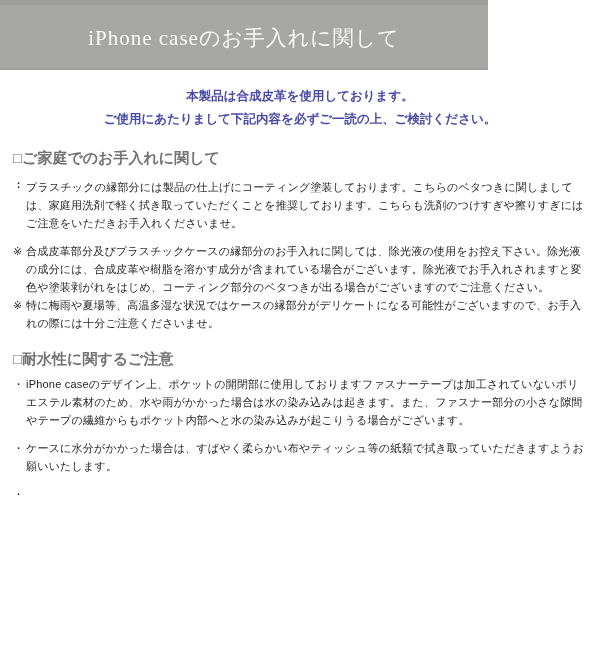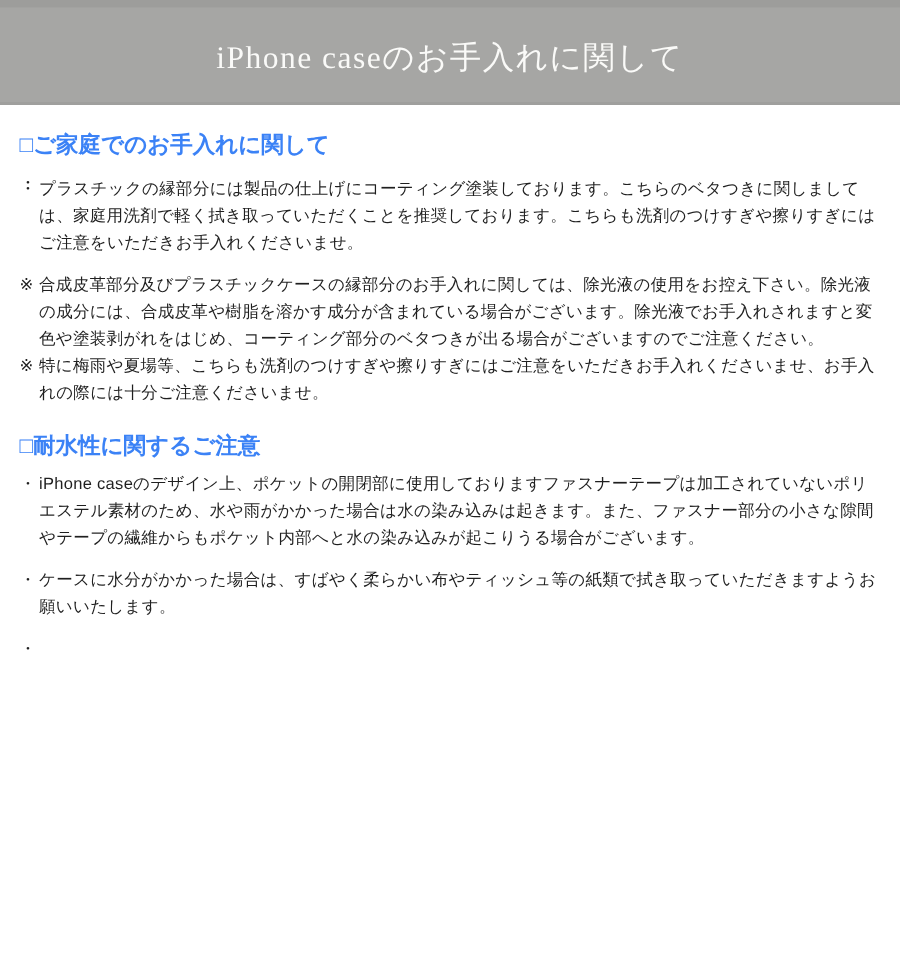--- a/index.html
+++ b/index.html
@@ -9,21 +9,21 @@
   }
   body {
     width: 600px;
     height: 650px;
     overflow: hidden;
     font-family: "Liberation Sans", "DejaVu Sans", sans-serif;
     color: #1f1f1f;
     -webkit-font-smoothing: antialiased;
   }
   .header {
-    width: 600px;
+    width: 488px;
     height: 70px;
     background: var(--header-bg, #a6a6a4);
     box-shadow: inset 0 5px 0 rgba(0,0,0,0.05), inset 0 -2px 0 rgba(0,0,0,0.04);
     display: flex;
     align-items: center;
     justify-content: center;
     box-sizing: border-box;
     padding-top: 6px;
   }
   .header-title {
@@ -45,21 +45,21 @@
     line-height: 23px;
     color: var(--intro-color, #4a4aa8);
   }
   .content {
     padding: 0 13px;
   }
   .section-title {
     margin: 16px 0 0 0;
     font-size: 15px;
     font-weight: bold;
-    color: #3b82f6;
+    color: #737373;
     line-height: 21px;
   }
   .item {
     position: relative;
     margin-top: 10px;
     padding-left: 13px;
     font-size: 11px;
     line-height: 18px;
     letter-spacing: 0.2px;
   }
@@ -81,20 +81,24 @@
 </style>
 </head>
 <body>
 
 <div class="page">
 
   <div class="header">
     <h1 class="header-title">iPhone caseのお手入れに関して</h1>
   </div>
 
+  <div class="intro">
+    <p>本製品は合成皮革を使用しております。</p>
+    <p>ご使用にあたりまして下記内容を必ずご一読の上、ご検討ください。</p>
+  </div>
 
   <div class="content">
 
     <h2 class="section-title">□ご家庭でのお手入れに関して</h2>
 
     <div class="item first">
       <span class="marker">・</span>
     </div>
 
     <div class="item">
@@ -102,21 +106,21 @@
       <span class="item-text">プラスチックの縁部分には製品の仕上げにコーティング塗装しております。こちらのベタつきに関しましては、家庭用洗剤で軽く拭き取っていただくことを推奨しております。こちらも洗剤のつけすぎや擦りすぎにはご注意をいただきお手入れくださいませ。</span>
     </div>
 
     <div class="item">
       <span class="marker">※</span>
       <span class="item-text">合成皮革部分及びプラスチックケースの縁部分のお手入れに関しては、除光液の使用をお控え下さい。除光液の成分には、合成皮革や樹脂を溶かす成分が含まれている場合がございます。除光液でお手入れされますと変色や塗装剥がれをはじめ、コーティング部分のベタつきが出る場合がございますのでご注意ください。</span>
     </div>
 
     <div class="item tight">
       <span class="marker">※</span>
-      <span class="item-text">特に梅雨や夏場等、こちらも洗剤のつけすぎや擦りすぎにはご注意をいただきお手入れくださいませ、お手入れの際には十分ご注意くださいませ。</span>
+      <span class="item-text">特に梅雨や夏場等、高温多湿な状況ではケースの縁部分がデリケートになる可能性がございますので、お手入れの際には十分ご注意くださいませ。</span>
     </div>
 
     <h2 class="section-title">□耐水性に関するご注意</h2>
 
     <div class="item first">
       <span class="marker">・</span>
       <span class="item-text">iPhone caseのデザイン上、ポケットの開閉部に使用しておりますファスナーテープは加工されていないポリエステル素材のため、水や雨がかかった場合は水の染み込みは起きます。また、ファスナー部分の小さな隙間やテープの繊維からもポケット内部へと水の染み込みが起こりうる場合がございます。</span>
     </div>
 
     <div class="item">

